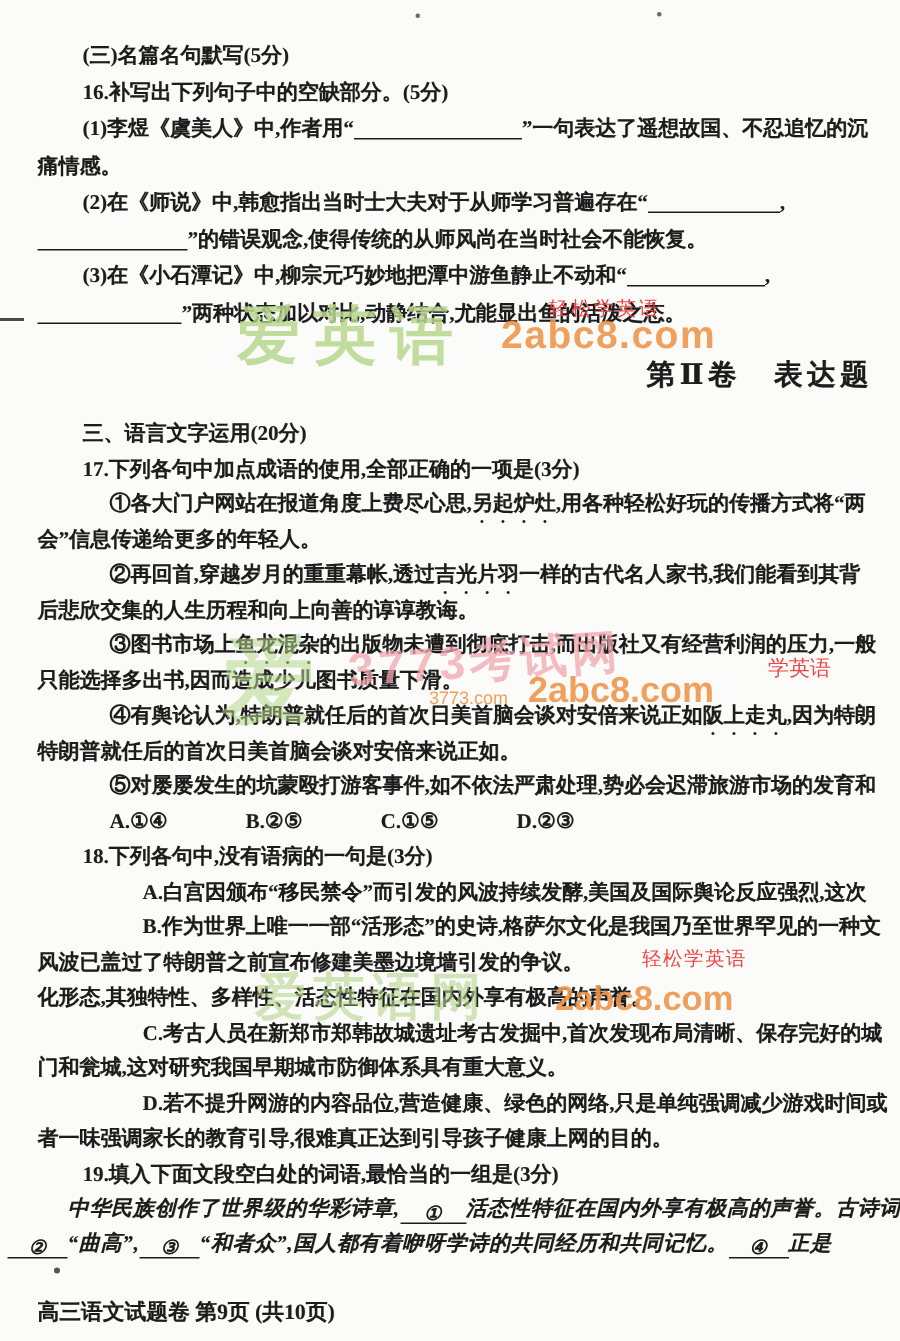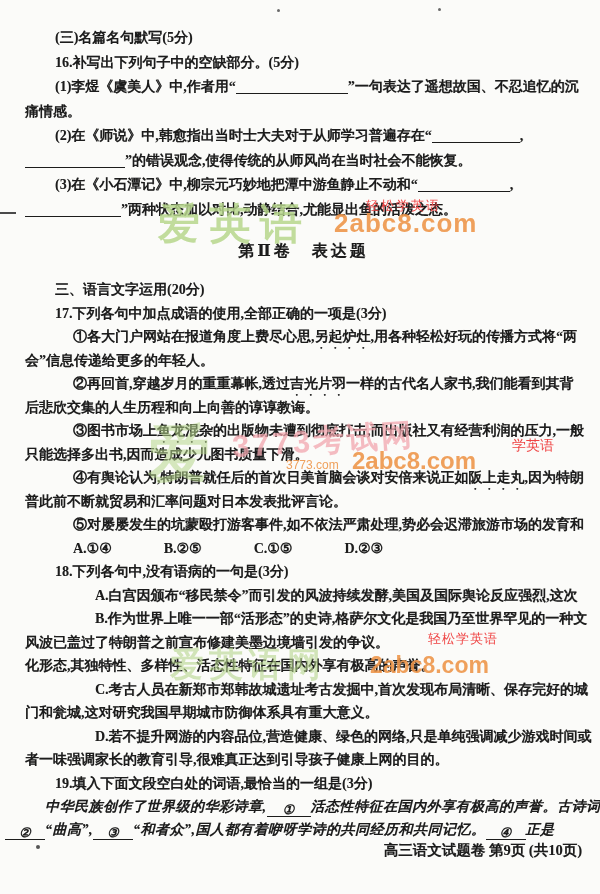--- a/index.html
+++ b/index.html
@@ -39,26 +39,26 @@
     display:inline-block;
     border-bottom:1.6px solid #1c1c1c;
     height:15px;line-height:17px;
     vertical-align:-3px;
     text-align:center;font-size:13px;
   }
   .gap{display:inline-block;}
   .part-title{
     margin:14px 0 12px 0;
     height:30px;line-height:30px;
-    text-align:center;
-    font-size:16px;font-weight:800;letter-spacing:3px;
+    text-align:right;
+    font-size:19px;font-weight:800;letter-spacing:3px;
   }
   .footer{
-    margin-top:0;
-    text-align:right;
+    margin-top:24px;
+    text-align:left;
     font-size:14.5px;font-weight:700;
   }
   
   .wm{position:absolute;z-index:2;pointer-events:none;}
   .wm span{position:absolute;white-space:nowrap;mix-blend-mode:multiply;font-family:"Liberation Sans","DejaVu Sans",sans-serif;}
   .wm-brand{font-weight:900;color:#b6d68c;}
   .wm-slogan{font-weight:400;color:#ef4444;}
   .wm-site{font-weight:800;color:#ee964a;}
   .wm-pink{font-weight:800;color:#f2a6ae;}
   .b-top{left:158px;top:196px;font-size:42px;letter-spacing:9px;opacity:0.85;}
@@ -123,21 +123,21 @@
     <div class="sec2">
         <div class="line ind-q h"><span class="txt">三、语言文字运用(20分)</span></div>
         <div class="line ind-q h"><span class="txt">17.下列各句中加点成语的使用,全部正确的一项是(3分)</span></div>
         <div class="line ind-sub"><span class="txt">①各大门户网站在报道角度上费尽心思,</span><span class="em">另起炉灶</span><span class="txt">,用各种轻松好玩的传播方式将“两</span></div>
         <div class="line ind-none"><span class="txt">会”信息传递给更多的年轻人。</span></div>
         <div class="line ind-sub"><span class="txt">②再回首,穿越岁月的重重幕帐,透过</span><span class="em">吉光片羽</span><span class="txt">一样的古代名人家书,我们能看到其背</span></div>
         <div class="line ind-none"><span class="txt">后悲欣交集的人生历程和向上向善的谆谆教诲。</span></div>
         <div class="line ind-sub"><span class="txt">③图书市场上</span><span class="em">鱼龙混杂</span><span class="txt">的出版物未遭到彻底打击,而出版社又有经营利润的压力,一般</span></div>
         <div class="line ind-none"><span class="txt">只能选择多出书,因而造成少儿图书质量下滑。</span></div>
         <div class="line ind-sub"><span class="txt">④有舆论认为,特朗普就任后的首次日美首脑会谈对安倍来说正如</span><span class="em">阪上走丸</span><span class="txt">,因为特朗</span></div>
-        <div class="line ind-none"><span class="txt">普此前不断就贸易和汇率问题对日本发表批评言论。</span></div>
+        <div class="line ind-none"><span class="txt">特朗普就任后的首次日美首脑会谈对安倍来说正如。</span></div>
         <div class="line ind-sub"><span class="txt">⑤对屡屡发生的坑蒙殴打游客事件,如不依法严肃处理,势必会迟滞旅游市场的发育和</span></div>
         <div class="line ind-sub"><span class="txt">A.①④</span><span class="gap" style="width: 52px;"></span><span class="txt">B.②⑤</span><span class="gap" style="width: 52px;"></span><span class="txt">C.①⑤</span><span class="gap" style="width: 52px;"></span><span class="txt">D.②③</span></div>
         <div class="line ind-q h"><span class="txt">18.下列各句中,没有语病的一句是(3分)</span></div>
         <div class="line ind-opt"><span class="txt">A.白宫因颁布“移民禁令”而引发的风波持续发酵,美国及国际舆论反应强烈,这次</span></div>
         <div class="line ind-opt"><span class="txt">B.作为世界上唯一一部“活形态”的史诗,格萨尔文化是我国乃至世界罕见的一种文</span></div>
         <div class="line ind-none"><span class="txt">风波已盖过了特朗普之前宣布修建美墨边境墙引发的争议。</span></div>
         <div class="line ind-none"><span class="txt">化形态,其独特性、多样性、活态性特征在国内外享有极高的声誉。</span></div>
         <div class="line ind-opt"><span class="txt">C.考古人员在新郑市郑韩故城遗址考古发掘中,首次发现布局清晰、保存完好的城</span></div>
         <div class="line ind-none"><span class="txt">门和瓮城,这对研究我国早期城市防御体系具有重大意义。</span></div>
         <div class="line ind-opt"><span class="txt">D.若不提升网游的内容品位,营造健康、绿色的网络,只是单纯强调减少游戏时间或</span></div>

